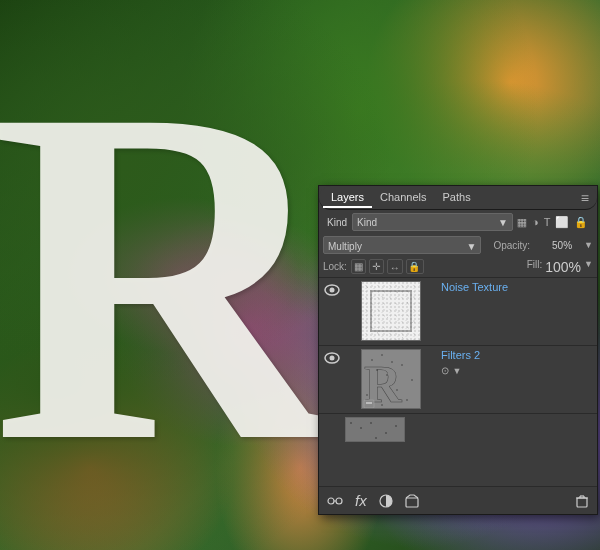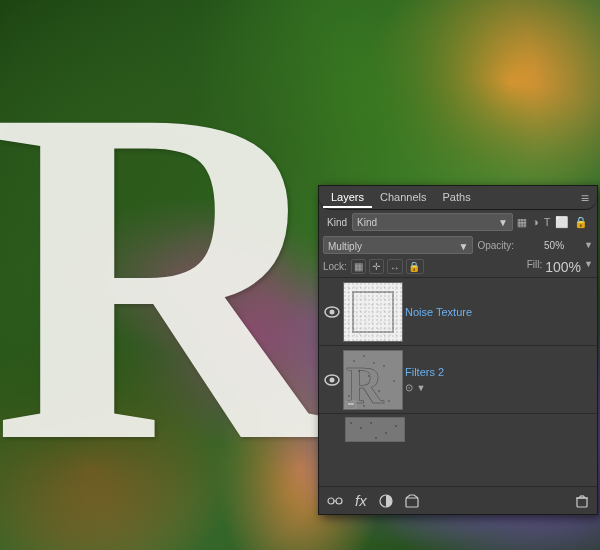--- a/index.html
+++ b/index.html
@@ -172,21 +172,22 @@
       display: flex;
       align-items: flex-end;
       justify-content: space-between;
       cursor: pointer;
       border-radius: 2px;
     }
 
     .opacity-group {
       display: flex;
       align-items: center;
-      gap: 20px;
+      gap: 12px;
+      margin-left: 8px;
     }
 
     .opacity-label {
       color: #aaa;
       font-size: 10px;
     }
 
     .opacity-value {
       color: #ccc;
       font-size: 10px;
@@ -267,25 +268,24 @@
     .layers-list::-webkit-scrollbar-track {
       background: #3c3c3c;
     }
     .layers-list::-webkit-scrollbar-thumb {
       background: #666;
     }
 
     
     .layer-item {
       display: flex;
-      align-items: center;
       padding: 3px 4px;
       border-bottom: 1px solid #2a2a2a;
       cursor: pointer;
-      gap: 2px;
+      gap: 20px;
       min-height: 68px;
     }
 
     .layer-visibility {
       width: 18px;
       height: 18px;
       display: flex;
       align-items: center;
       justify-content: center;
       color: #ccc;

